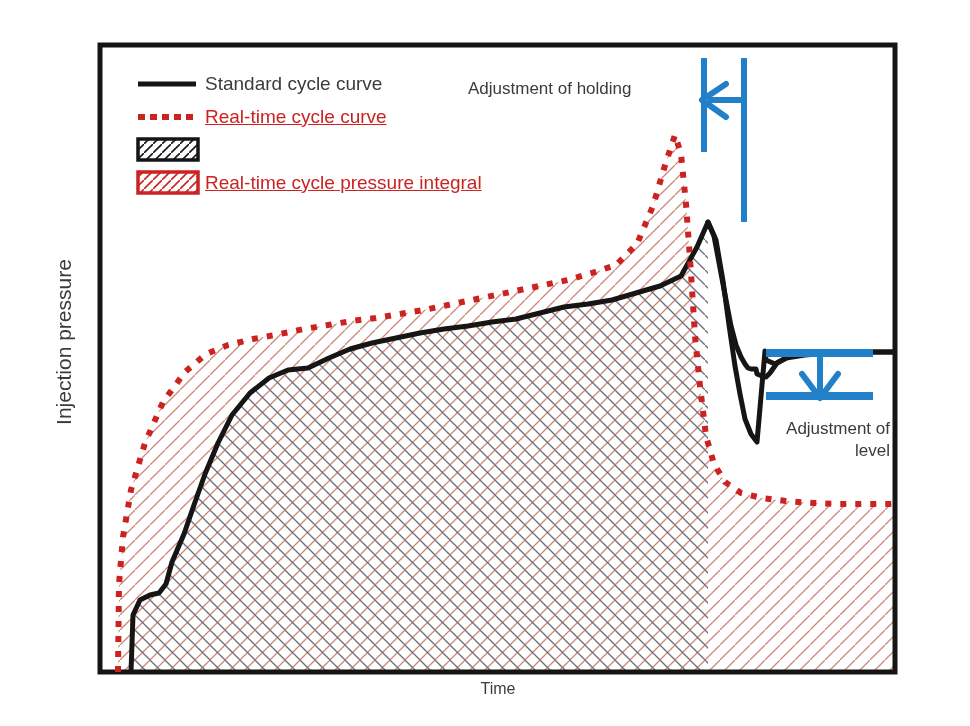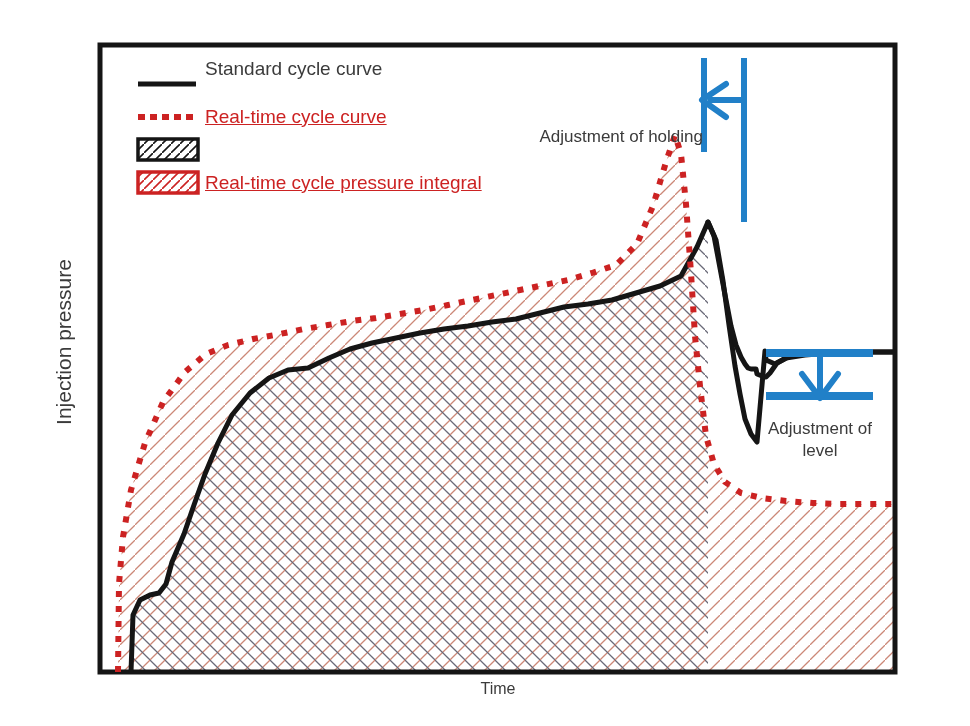--- a/index.html
+++ b/index.html
@@ -39,22 +39,22 @@
   }
   .legend-black{color:#3b3b3b;}
   .legend-red{color:#cc2222;}
   .anno{
     position:absolute;
     font-size:17px;
     color:#3b3b3b;
     line-height:1.32;
     font-family:"Liberation Sans", sans-serif;
   }
-  #anno-switchover{ left:488px; top:78px; width:215px; text-align:right;margin-top:48px;}
-  #anno-level{ left:750px; top:418px; width:140px; text-align:center;}
+  #anno-switchover{ left:468px; top:78px; width:215px; text-align:left;}
+  #anno-level{ left:750px; top:418px; width:140px; text-align:right;}
 </style>
 </head>
 <body>
 
 <div id="figure">
 
   <svg id="svg-root" width="970" height="726" viewBox="0 0 970 726" xmlns="http://www.w3.org/2000/svg">
     <defs>
 
       <pattern id="hatchBlack" width="15" height="15" patternUnits="userSpaceOnUse">
@@ -314,21 +314,21 @@
         <rect x="138" y="139" width="60" height="21" fill="url(#hatchLegend)" stroke="#151515" stroke-width="3.5"></rect>
       </g>
 
       <g>
         <rect x="138" y="172" width="60" height="21" fill="url(#hatchLegendRed)" stroke="#cc2222" stroke-width="3.5"></rect>
       </g>
     </g>
   </svg>
 
   
-  <div class="legend-text legend-black" style="left:205px;top:58px;">Standard cycle curve</div>
+  <div class="legend-text legend-black" style="left:205px;top:73px;">Standard cycle curve</div>
 
   <div class="legend-text legend-red" style="left:205px;top:106px;text-decoration:underline;">Real-time cycle curve</div>
 
 
   <div class="legend-text legend-red" style="left:205px;top:172px;text-decoration:underline;">Real-time cycle pressure integral</div>
 
   <div class="anno" id="anno-switchover">
     <div>Adjustment of holding</div>
   </div>
 

